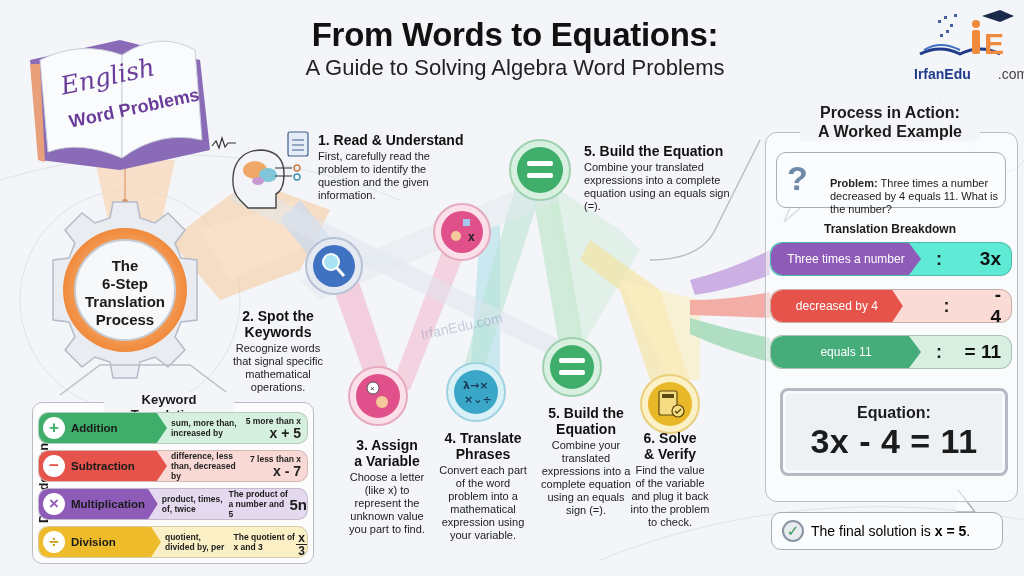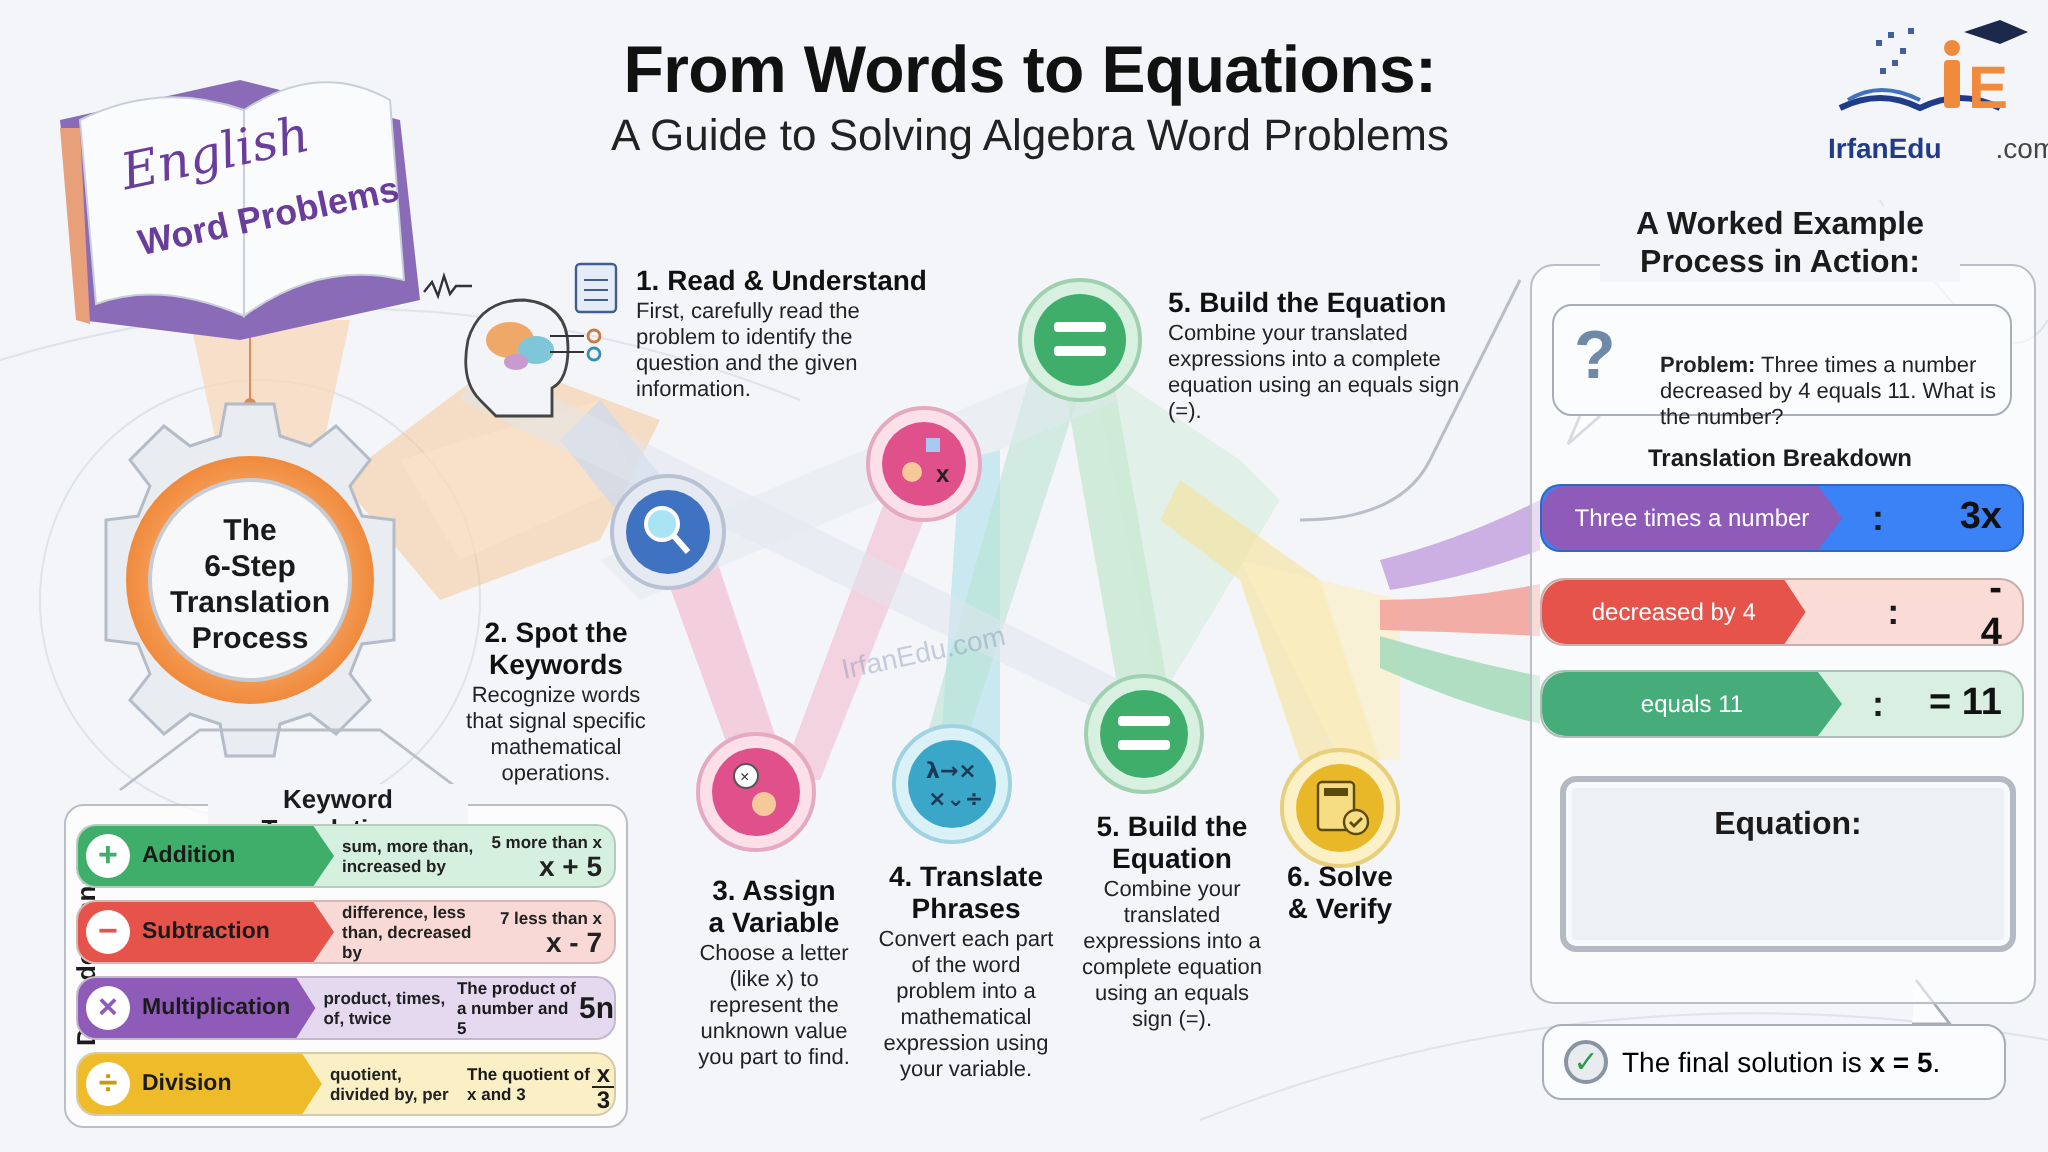--- a/index.html
+++ b/index.html
@@ -278,20 +278,21 @@
 
   <div class="abs s5b center">
     <div class="step-title">5. Build the</div>
     <div class="step-title">Equation</div>
     <div class="step-desc">Combine your translated expressions into a complete equation using an equals sign (=).</div>
   </div>
 
   <div class="abs s6 center">
     <div class="step-title">6. Solve</div>
     <div class="step-title">&amp; Verify</div>
+    <div class="step-desc">Find the value of the variable and plug it back into the problem to check.</div>
   </div>
 
   <div class="abs watermark">IrfanEdu.com</div>
 
   <div class="abs kw-panel"></div>
   <div class="abs kw-title">Keyword Translations</div>
   <div class="abs decoder-label">Docoder Panel</div>
 
   <div class="kw-row" style="top:412px; background:#d6f0df;">
     <div class="kw-op" style="background:#3fae6a;">
@@ -329,49 +330,50 @@
     <div class="kw-words">quotient, divided by, per</div>
     <div class="kw-ex2">The quotient of x and 3</div>
     <div class="kw-math2"><span class="frac">
           <span class="num">x</span>
           <span>3</span>
         </span></div>
   </div>
 
   <div class="abs ex-panel"></div>
   <div class="abs ex-title">
+    <div>Process in Action:</div>
     <div>A Worked Example</div>
-    <div>Process in Action:</div>
   </div>
 
   <div class="abs problem-box"></div>
   <div class="abs problem-q">?</div>
   <div class="abs problem-text">
     <b>Problem:</b> <span>Three times a number decreased by 4 equals 11. What is the number?</span>
   </div>
 
   <div class="abs breakdown-title">Translation Breakdown</div>
 
-  <div class="tr-row" style="top:242px; background:#3b82f6;border-radius:10px;">
+  <div class="tr-row" style="top:242px; background:#5eead4;">
     <div class="tr-phrase" style="background:#8e5cb8;">Three times a number</div>
     <div class="tr-colon">:</div>
     <div class="tr-val">3x</div>
   </div>
   <div class="tr-row" style="top:289px; background:#fadbd6;gap:28px;">
     <div class="tr-phrase" style="background:#e5534b;">decreased by 4</div>
     <div class="tr-colon">:</div>
     <div class="tr-val">- 4</div>
   </div>
   <div class="tr-row" style="top:335px; background:#d9efe2;">
     <div class="tr-phrase" style="background:#46ad7a;">equals 11</div>
     <div class="tr-colon">:</div>
     <div class="tr-val">= 11</div>
   </div>
 
   <div class="abs eq-box"></div>
   <div class="abs eq-label">Equation:</div>
+  <div class="abs eq-value">3x - 4 = 11</div>
 
   <div class="abs sol-box">
     <div class="sol-check">✓</div>
     <div class="sol-text"><span>The final solution is </span><b>x = 5</b><span>.</span></div>
   </div>
 
 </div>
 
 </body></html>

